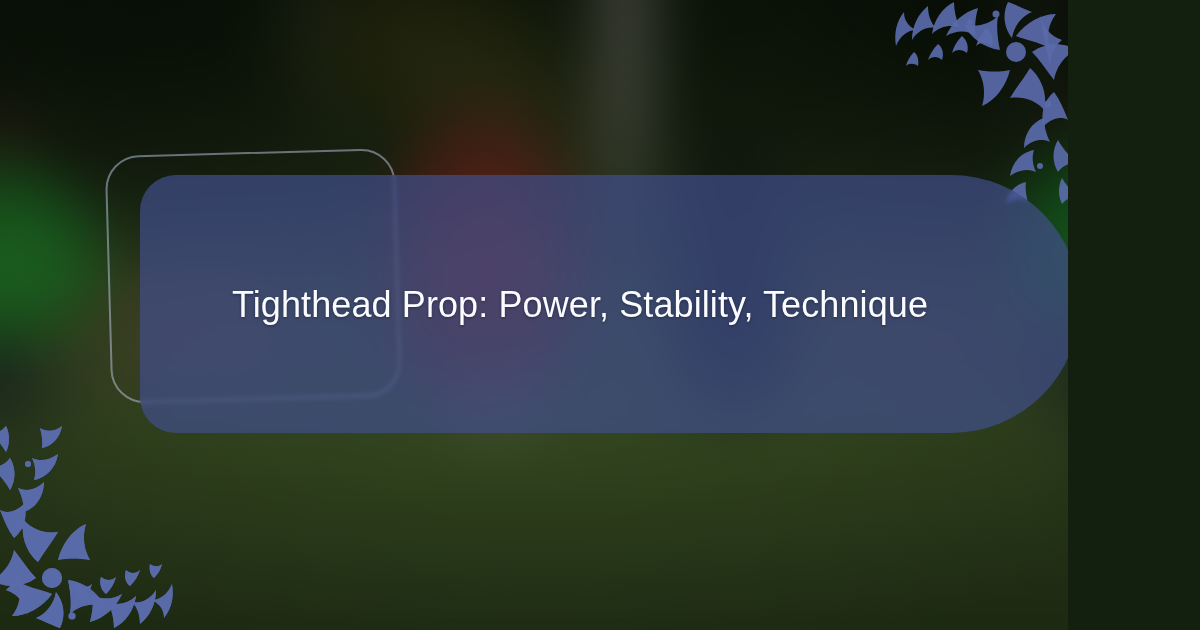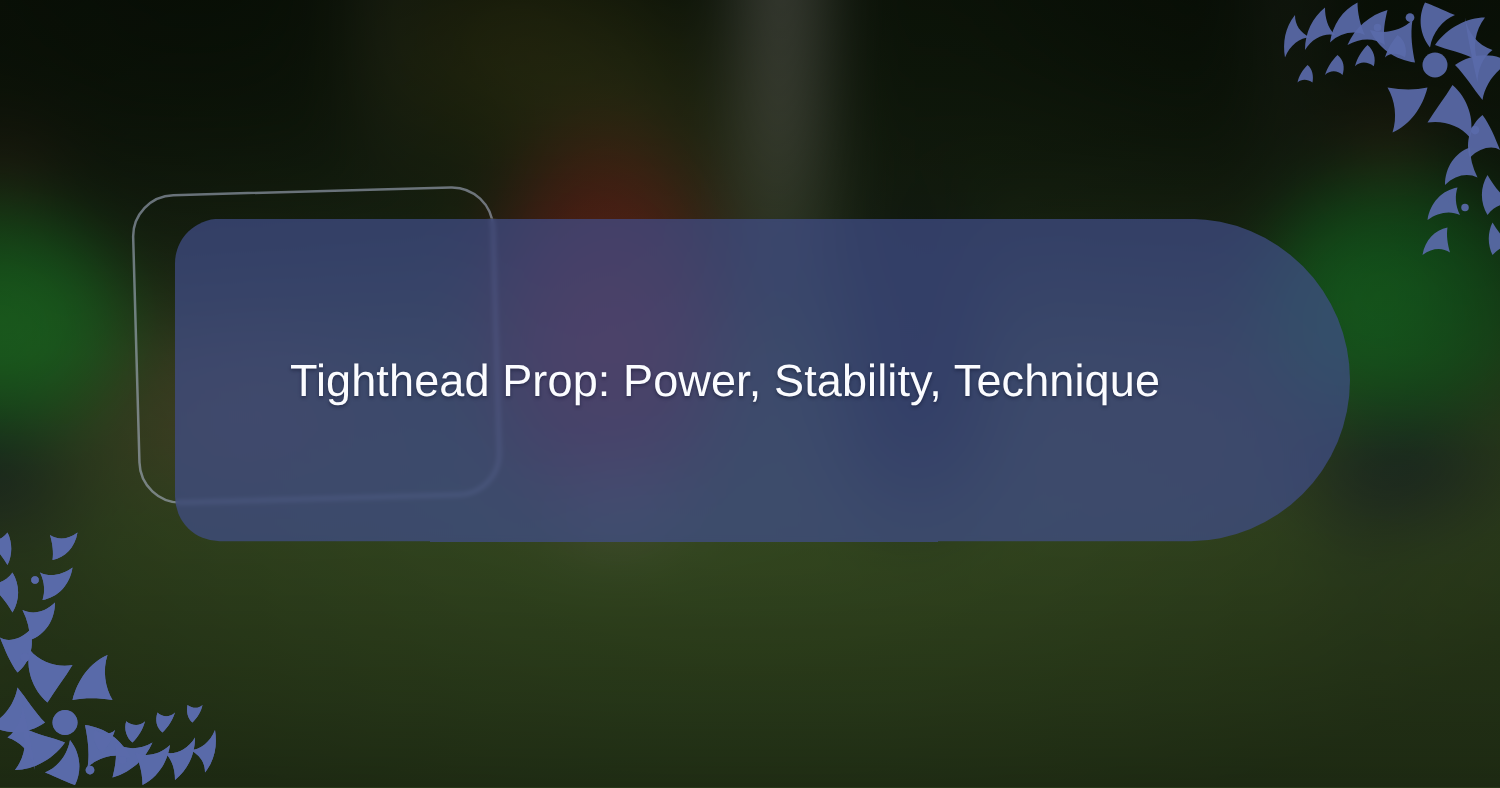--- a/index.html
+++ b/index.html
@@ -6,21 +6,21 @@
   html,body { width:1200px; height:630px; overflow:hidden; }
   body {
     font-family:"Liberation Sans", sans-serif;
     background:#14200f;
     position:relative;
   }
 
   
   .stage {
     position:absolute; inset:0;
-    width:1200px; height:630px;
+    width:1068px; height:630px;
     overflow:hidden;
   }
 
   
   .bg-photo {
     position:absolute;
     left:-60px; top:-60px;
     width:1320px; height:750px;
     filter:blur(26px) saturate(1.05);
     transform:scale(1.06);

